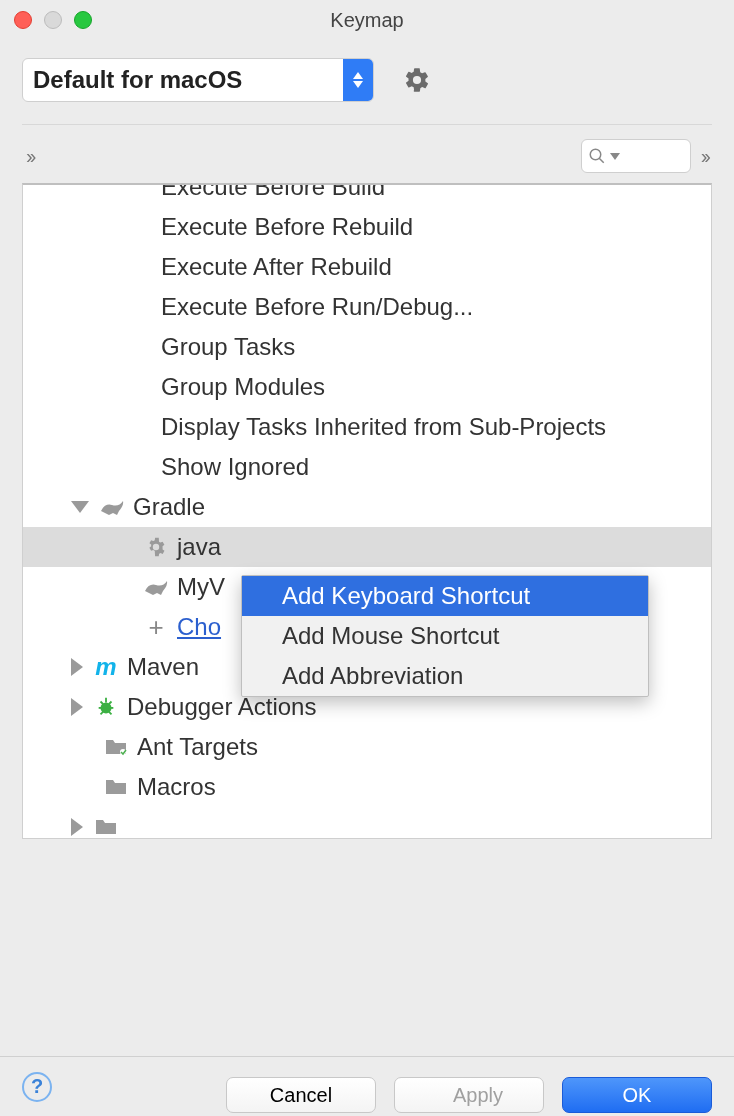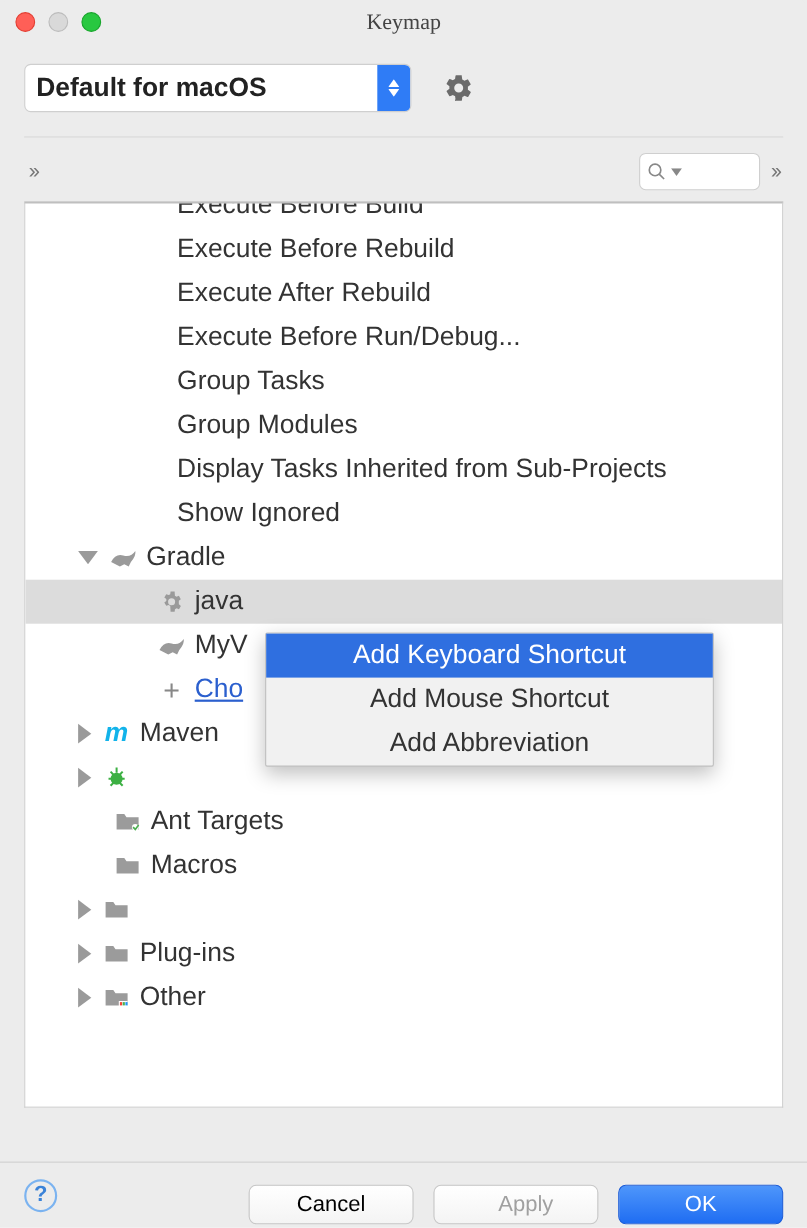--- a/index.html
+++ b/index.html
@@ -13,21 +13,20 @@
     position: relative;
   }
   .titlebar {
     height: 40px;
     background: #ececec;
     display: flex;
     align-items: center;
     position: relative;
     border-top-left-radius: 8px;
     border-top-right-radius: 8px;
-    font-family: Liberation Serif, serif;
   }
   .traffic-lights {
     display: flex;
     gap: 12px;
     margin-left: 14px;
   }
   .tl {
     width: 18px; height: 18px; border-radius: 50%;
   }
   .tl.red { background: #ff5f57; border: 1px solid #e33e32; }
@@ -112,21 +111,21 @@
     height: 34px;
     width: 110px;
     padding: 0 6px;
     gap: 4px;
   }
   .tree-panel {
     margin: 10px 22px 0 22px;
     background: #fff;
     border: 1px solid #cfcfcf;
     border-top: 2px solid #bfbfbf;
-    height: 824px;
+    height: 656px;
     overflow: hidden;
     font-size: 24px;
     color: #333;
     position: relative;
   }
   .tree-item {
     display: flex;
     align-items: center;
     height: 40px;
     white-space: nowrap;
@@ -171,25 +170,24 @@
     left: 218px;
     top: 390px;
     width: 408px;
     background: #f1f1f1;
     border: 1px solid #bfbfbf;
     box-shadow: 0 6px 18px rgba(0,0,0,0.25);
     border-radius: 2px;
     z-index: 10;
   }
   .menu-item {
-    padding: 6px 16px;
+    padding: 6px 40px;
     font-size: 24px;
     color: #333;
     cursor: pointer;
-    text-align: center;
   }
   .menu-item.highlight {
     background: #2f6fe0;
     color: #fff;
   }
   .bottom-bar {
     position: absolute;
     bottom: 0;
     left: 0; right: 0;
     height: 60px;
@@ -355,20 +353,21 @@
       <svg width="22" height="22" viewBox="0 0 24 24" fill="#3cb043">
           <circle cx="12" cy="13" r="6"></circle>
           <line x1="12" y1="2" x2="12" y2="7" stroke="#3cb043" stroke-width="2"></line>
           <line x1="4" y1="13" x2="20" y2="13" stroke="#3cb043" stroke-width="2"></line>
           <line x1="6" y1="6" x2="9" y2="9" stroke="#3cb043" stroke-width="2"></line>
           <line x1="18" y1="6" x2="15" y2="9" stroke="#3cb043" stroke-width="2"></line>
           <line x1="6" y1="20" x2="9" y2="17" stroke="#3cb043" stroke-width="2"></line>
           <line x1="18" y1="20" x2="15" y2="17" stroke="#3cb043" stroke-width="2"></line>
         </svg>
     </span>
+    <span>Debugger Actions</span>
   </div>
 
   <div class="tree-item indent-top2">
     <span class="icon folder-icon">
       <svg width="24" height="20" viewBox="0 0 24 20" fill="#9b9b9b">
           <path d="M2 3h7l2 3h11v11H2z"></path>
           <circle cx="19" cy="15" r="3" fill="#fff"></circle>
           <path d="M17 15 l2 2 l3-4" stroke="#4caf50" stroke-width="1.5" fill="none"></path>
         </svg>
     </span>

